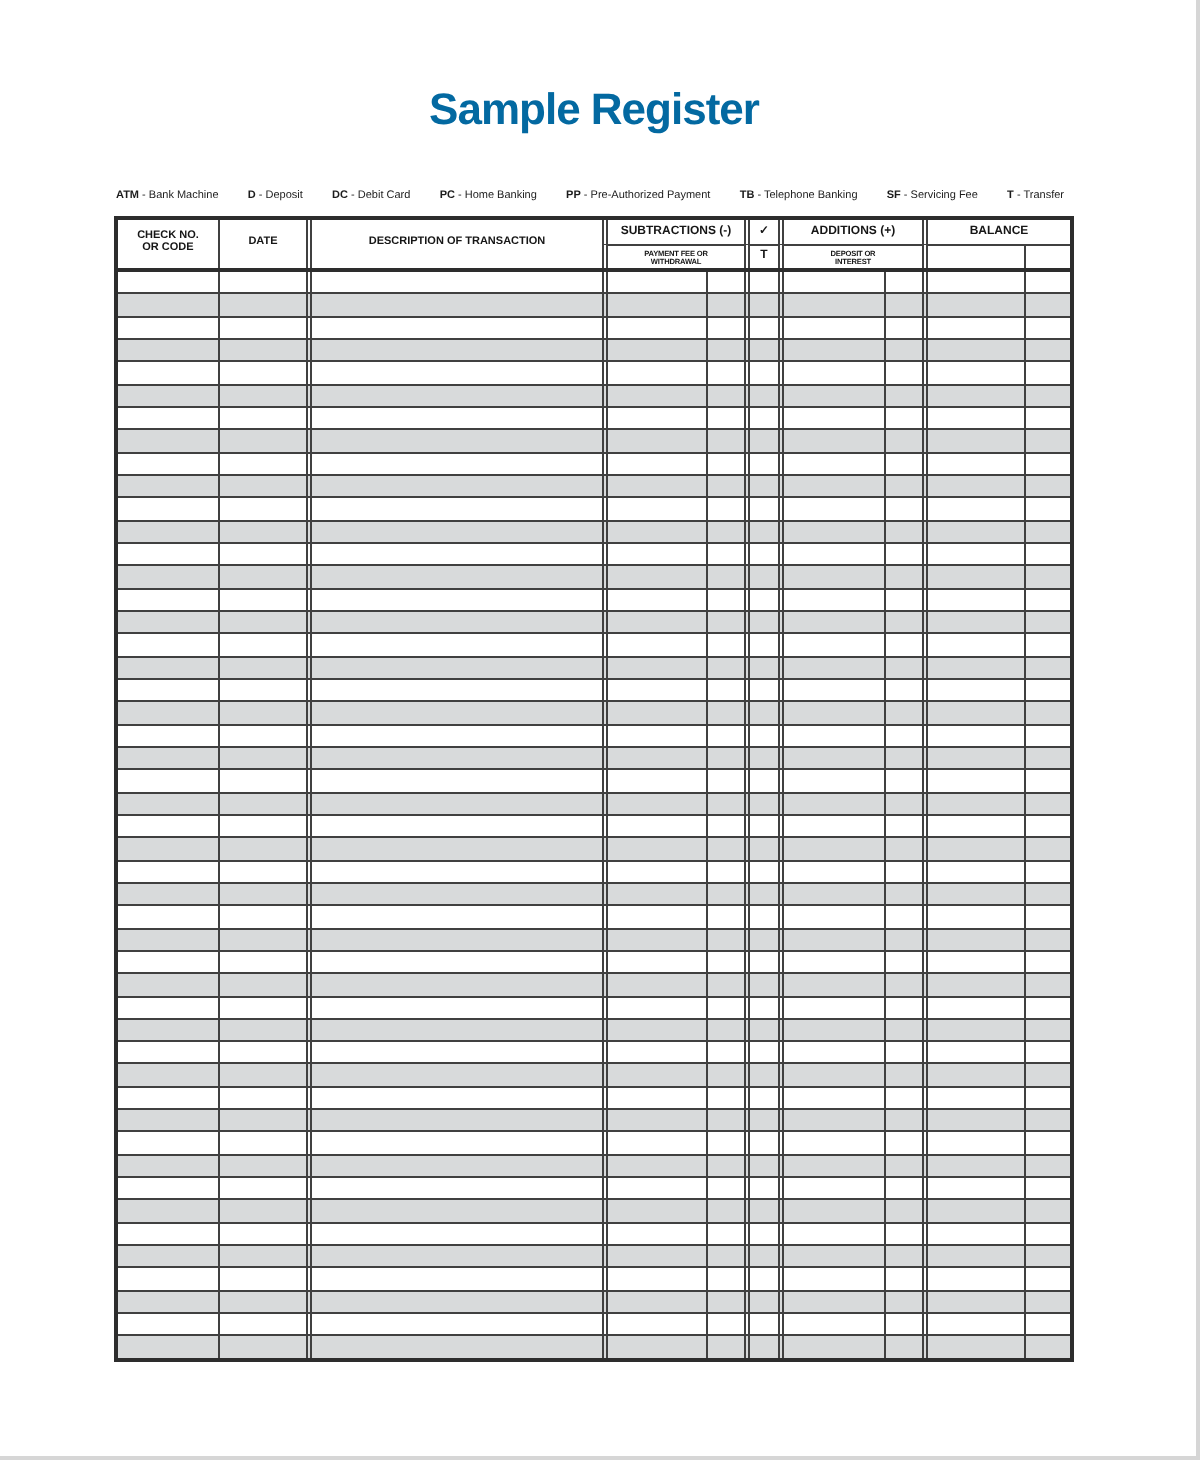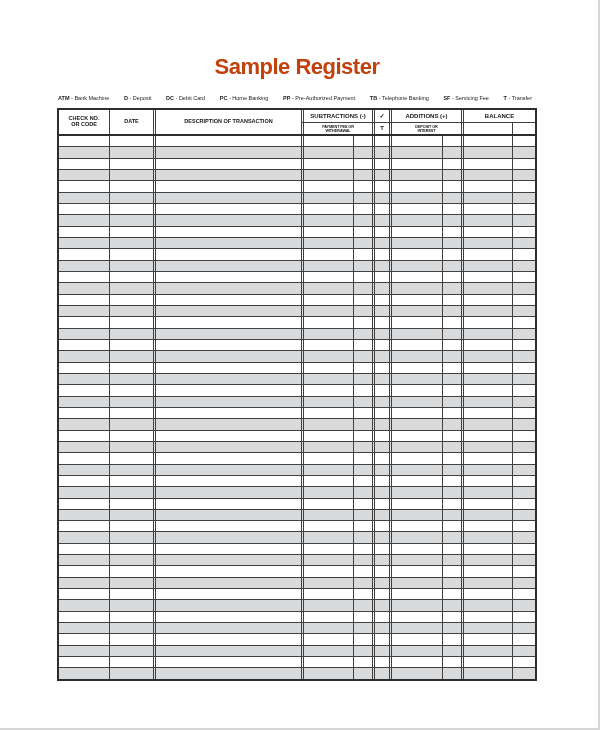--- a/index.html
+++ b/index.html
@@ -7,22 +7,22 @@
     width:600px;height:730px;position:relative;background:#ffffff;
     font-family:"Liberation Sans", sans-serif;overflow:hidden;
   }
   .page-edge{
     position:absolute;top:0;left:0;width:598px;height:728px;
     border-right:2px solid #d6d6d6;border-bottom:2px solid #d6d6d6;
     pointer-events:none;
   }
   .title{
     position:absolute;top:42px;left:57px;width:480px;
-    text-align:center;font-size:22px;font-weight:bold;color:#c2410c;
-    letter-spacing:-0.5px;line-height:26px;margin-top:12px;
+    text-align:center;font-size:22px;font-weight:bold;color:#0369a1;
+    letter-spacing:-0.5px;line-height:26px;
   }
   .legend{
     position:absolute;top:95px;left:58px;width:474px;
     display:flex;justify-content:space-between;align-items:baseline;
     font-size:5.5px;color:#1c1c1c;white-space:nowrap;
   }
   .legend b{font-weight:bold;}
   
   .register{
     position:absolute;left:57px;top:108px;width:480px;height:573px;

